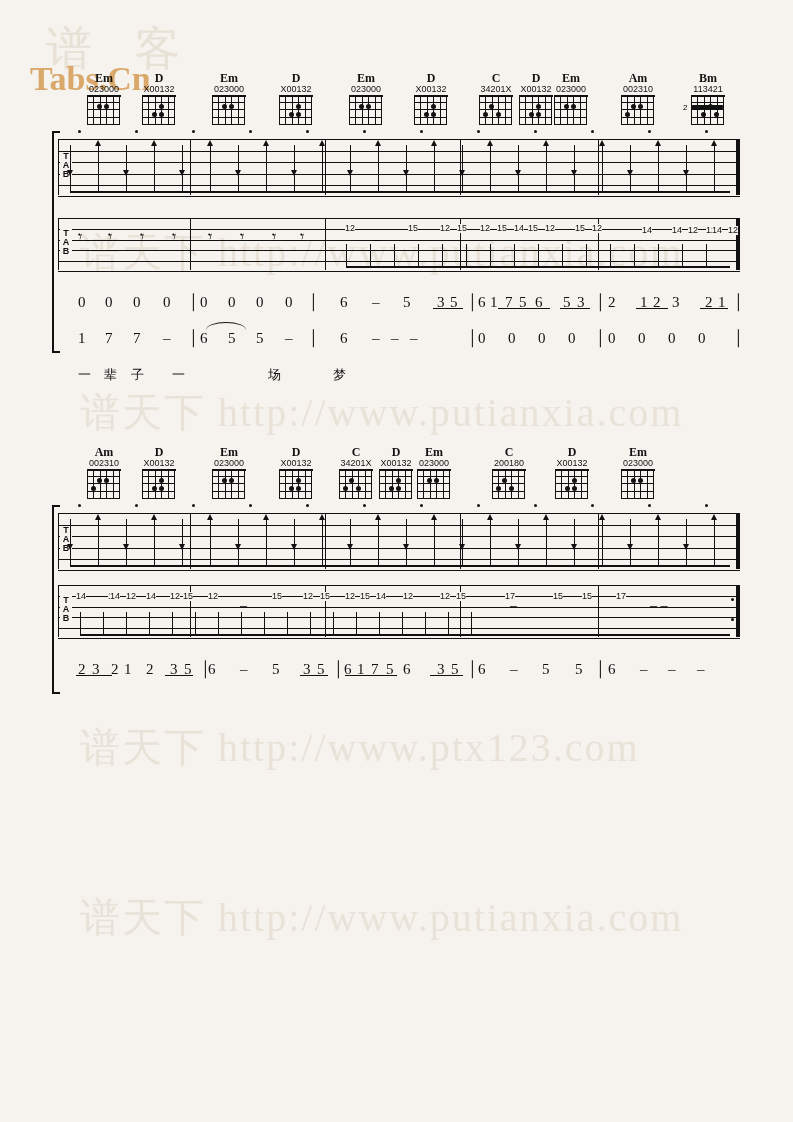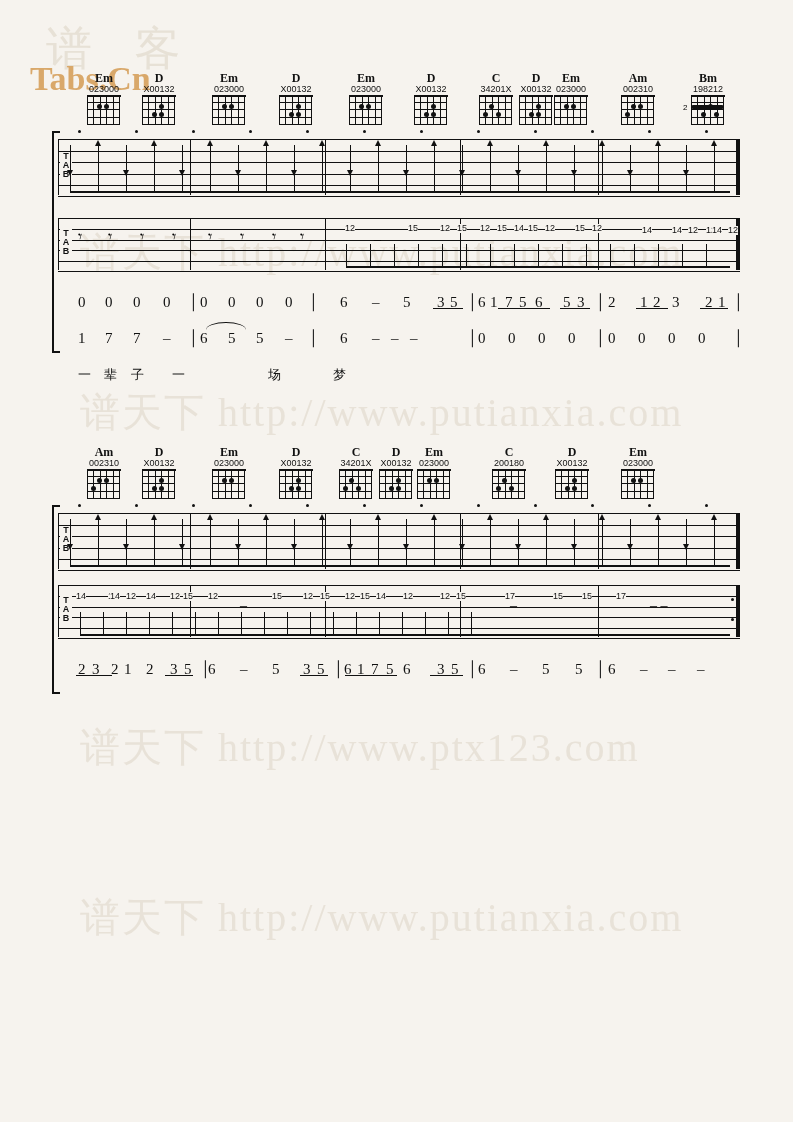--- a/index.html
+++ b/index.html
@@ -322,21 +322,21 @@
           <div class="h" style="top:14.4px;width:33px;"></div>
           <div class="h" style="top:21.6px;width:33px;"></div>
           <div class="h" style="top:28.8px;width:33px;"></div>
           <div class="dot" style="left:10.3px;top:9.4px;"></div>
           <div class="dot" style="left:16.700000000000003px;top:9.4px;"></div>
           <div class="dot" style="left:3.9000000000000004px;top:16.6px;"></div>
         </div>
       </div>
       <div class="chord" style="left:682px;top:72px;">
         <div class="cname">Bm</div>
-        <div class="cfing">198212</div>
+        <div class="cfing">113421</div>
         <div class="grid">
           <div class="nut"></div>
           <div class="v" style="left:0px;"></div>
           <div class="v" style="left:6.4px;"></div>
           <div class="v" style="left:12.8px;"></div>
           <div class="v" style="left:19.200000000000003px;"></div>
           <div class="v" style="left:25.6px;"></div>
           <div class="v" style="left:32px;"></div>
           <div class="h" style="top:7.2px;width:33px;"></div>
           <div class="h" style="top:14.4px;width:33px;"></div>

